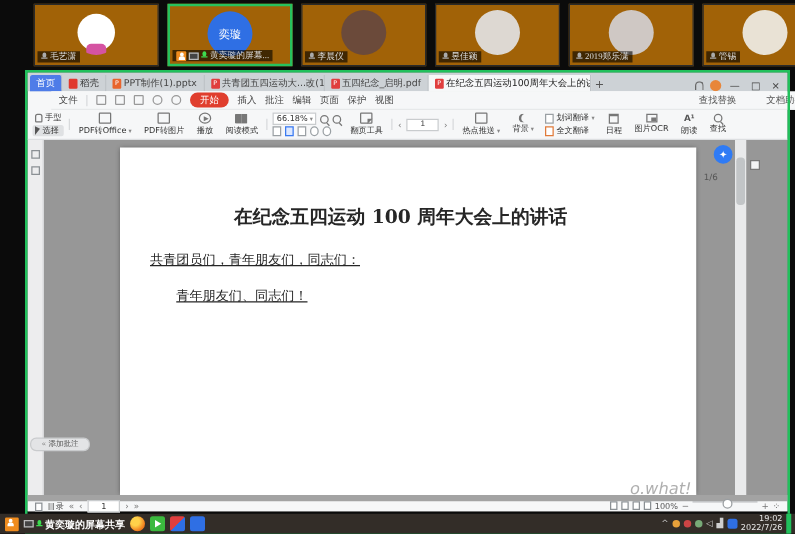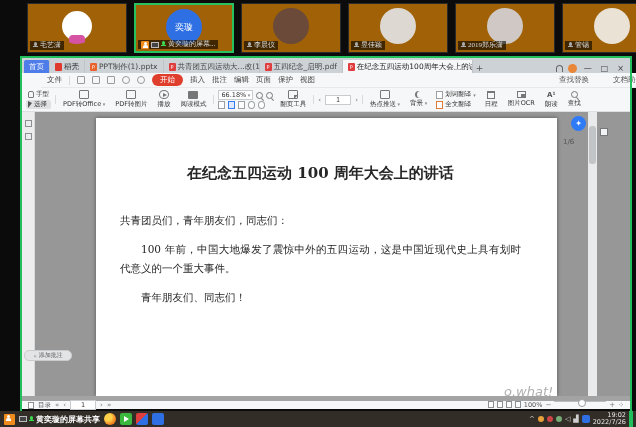--- a/index.html
+++ b/index.html
@@ -79,22 +79,22 @@
   .pip { width:9px; height:7px; border:1px solid #777; position:relative; }
   .pip:after { content:""; position:absolute; right:0; bottom:0; width:4px; height:3px; background:#777; }
   .a-glyph { font-size:7px; color:#555; font-weight:bold; }
   .caret { color:#888; font-size:5px; }
 
   
   #docarea { left:0; top:54px; width:608px; height:284px; background:#979797; overflow:hidden; }
   #left-rail { left:0; top:0; width:13px; height:284px; background:#ededee; border-right:1px solid #d9dadb; display:flex; flex-direction:column; align-items:center; gap:6px; padding-top:8px; }
   .rail-ic { width:7px; height:7px; border:1px solid #8b9094; }
   #page { left:74px; top:6px; width:461px; height:278px; background:#fff; box-shadow:0 0 4px rgba(0,0,0,.45); padding:46px 36px 0 24px; font-family:"DejaVu Serif", serif; color:#262626; }
-  #doc-title { text-align:center; font-size:15px; font-weight:bold; margin-bottom:28px; }
-  .para { font-size:10.5px; line-height:1.8; text-align:justify; margin-bottom:10px; }
+  #doc-title { text-align:center; font-size:15px; font-weight:bold; margin-bottom:16px; }
+  .para { font-size:10.5px; line-height:1.8; text-align:justify; margin-bottom:10px;text-decoration:underline; }
   .para.indent { text-indent:2em; }
   #assist-btn { left:549px; top:4px; width:15px; height:15px; border-radius:50%; background:#2f7bf5; color:#fff; font-size:8px; display:flex; align-items:center; justify-content:center; }
   #page-indicator { left:541px; top:26px; font-size:7px; color:#555; }
   #scrollbar { left:566px; top:0px; width:9px; height:284px; background:#e9eaeb; }
   #scroll-thumb { left:1px; top:14px; width:7px; height:38px; background:#c2c5c7; border-radius:3px; position:absolute; }
   #fit-ic { left:578px; top:16px; width:8px; height:8px; border:1px solid #777; background:#f2f3f4; }
   #float-pill { left:2px; top:292px; width:48px; height:11px; background:#e3e4e6; border:1px solid #c9cbcd; border-radius:5px; font-size:6px; color:#555; display:flex; align-items:center; justify-content:center; gap:2px; top:238px; }
   #watermark { left:482px; top:272px; font-size:13px; color:#6d6d6d; opacity:.55; font-style:italic; z-index:5; }
 
   
@@ -322,21 +322,20 @@
 
     <div id="docarea" class="abs">
       <div id="left-rail" class="abs">
         <span class="rail-ic"></span>
         <span class="rail-ic"></span>
       </div>
 
       <div id="page" class="abs">
         <div id="doc-title">在纪念五四运动 100 周年大会上的讲话</div>
         <div class="para">共青团员们，青年朋友们，同志们：</div>
-        <div class="para indent">100 年前，中国大地爆发了震惊中外的五四运动，这是中国近现代史上具有划时代意义的一个重大事件。</div>
         <div class="para indent">青年朋友们、同志们！</div>
 
       </div>
 
       <div id="assist-btn" class="abs">✦</div>
       <div id="page-indicator" class="abs">1/6</div>
       <div id="scrollbar" class="abs">
           <div id="scroll-thumb"></div>
         </div>
       <div id="fit-ic" class="abs"></div>

